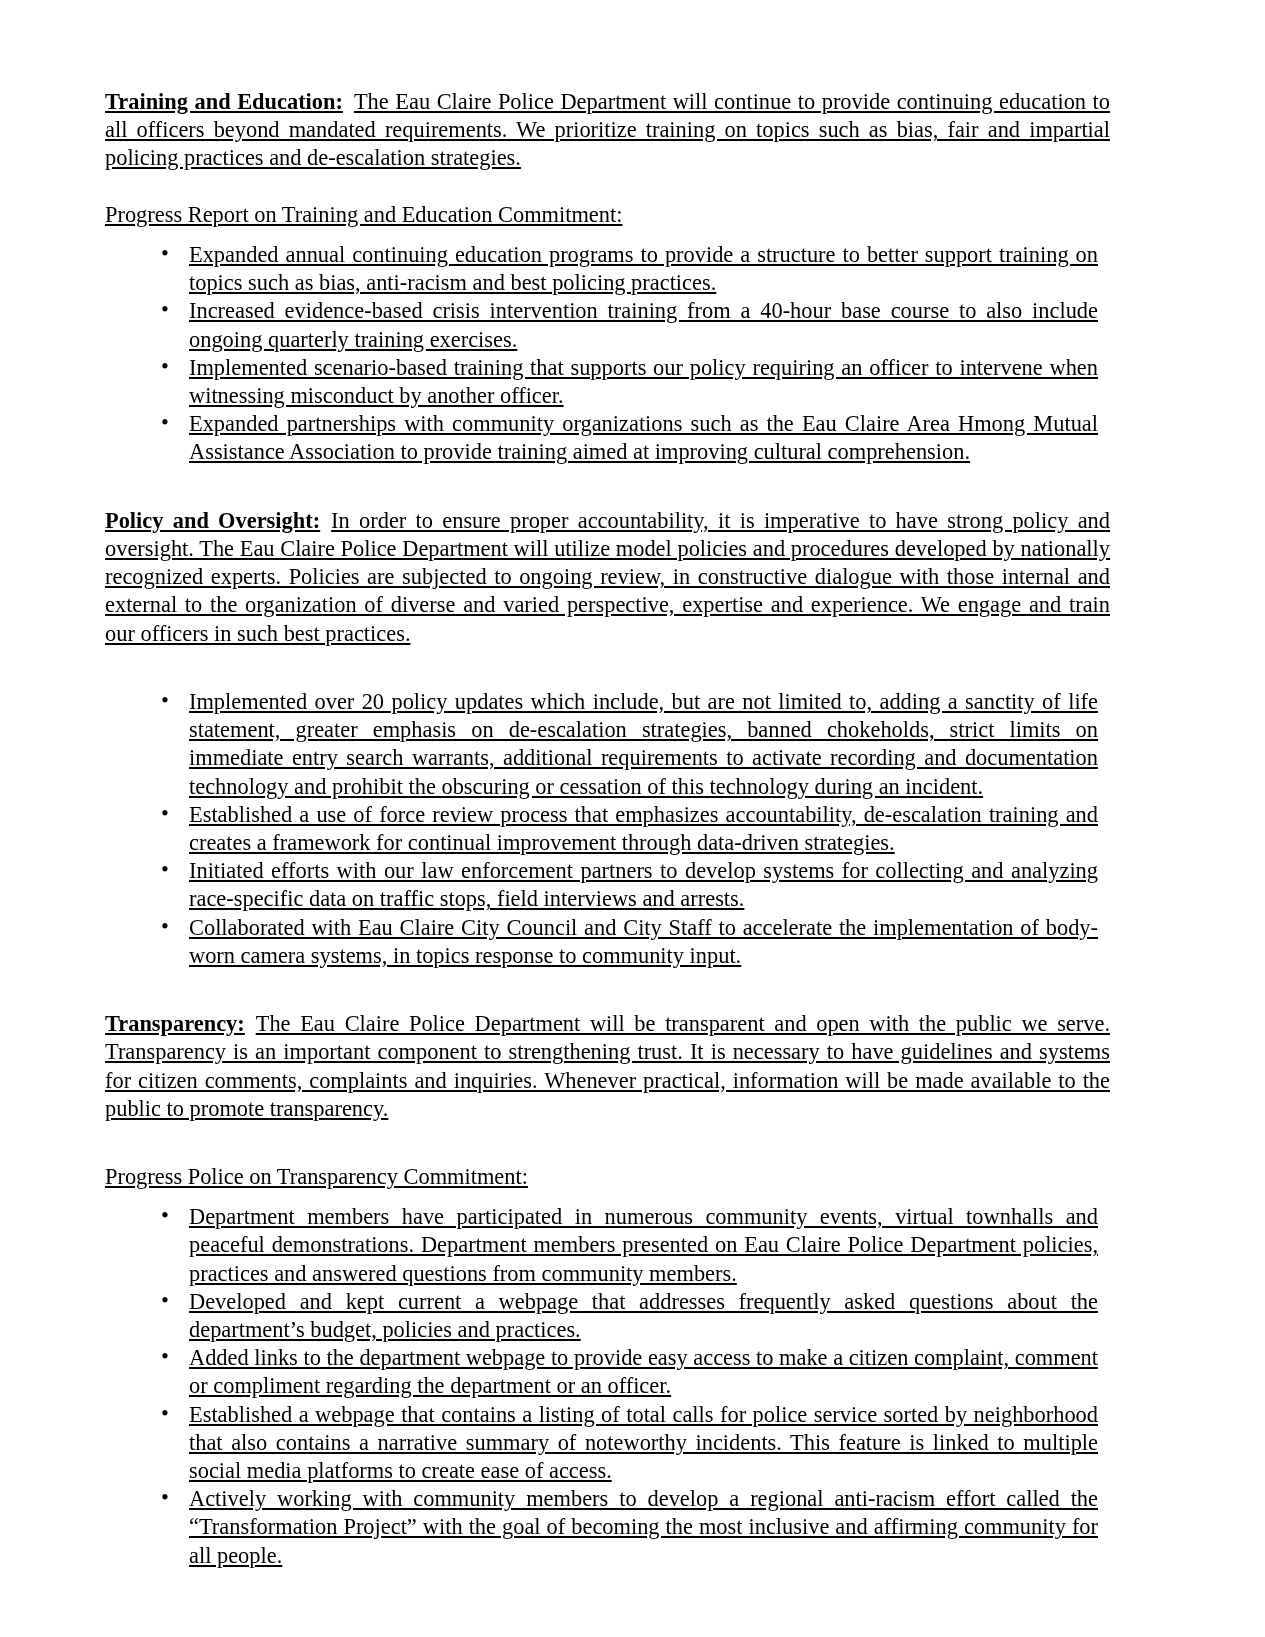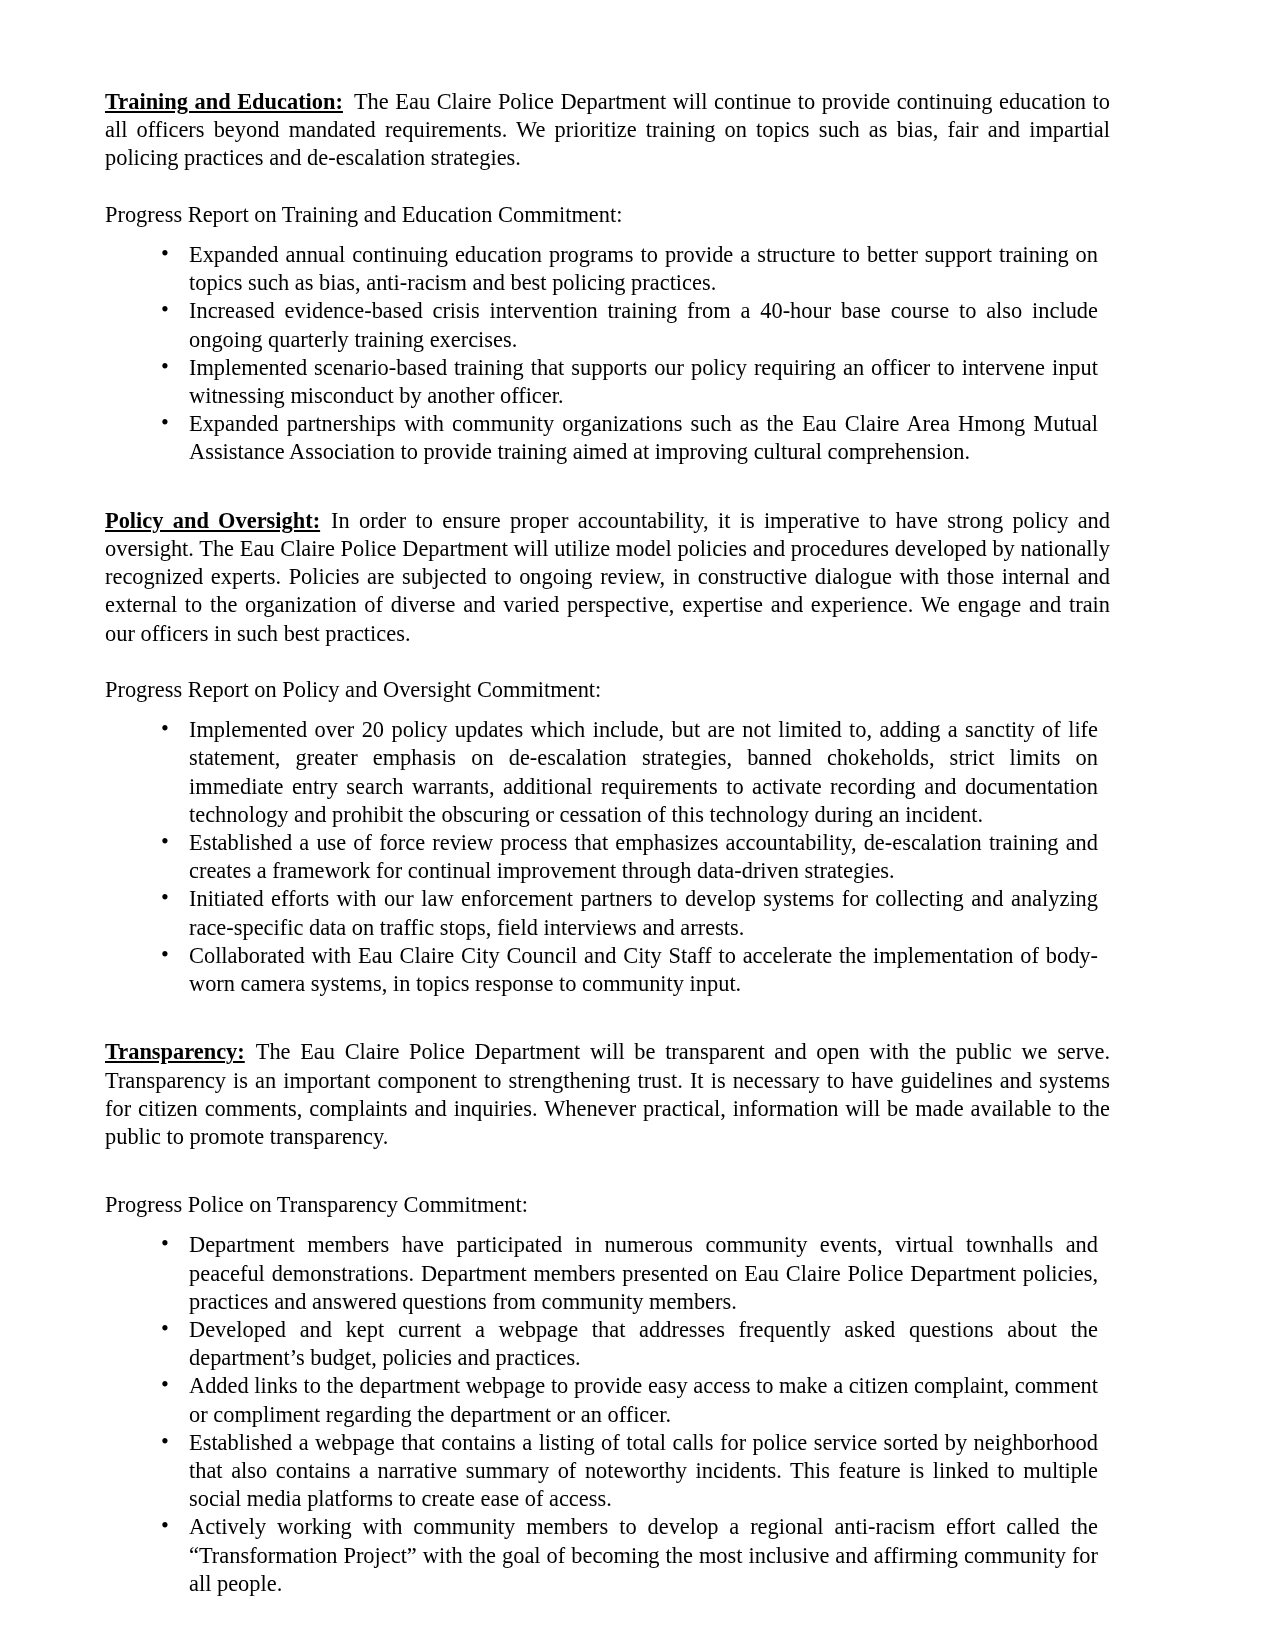--- a/index.html
+++ b/index.html
@@ -15,20 +15,21 @@
     overflow: hidden;
   }
 
   .page {
     position: relative;
     width: 1265px;
     height: 1637px;
     box-sizing: border-box;
     padding: 88px 155px 0 105px;
     background: #ffffff;
+    text-decoration: underline;
   }
 
   .doc-body {
     width: 1005px;
   }
 
   .para {
     margin: 0;
     text-align: justify;
     text-justify: inter-word;
@@ -96,31 +97,30 @@
 
     <p class="para lead"><span class="heading-run">Training and Education:</span><span class="heading-gap"></span><span>The Eau Claire Police Department will continue to provide continuing education to all officers beyond mandated requirements. We prioritize training on topics such as bias, fair and impartial policing practices and de-escalation strategies.</span></p>
 
     <div class="spacer-line"></div>
 
     <p class="para">Progress Report on Training and Education Commitment:</p>
 
     <ul class="bullets">
       <li>Expanded annual continuing education programs to provide a structure to better support training on topics such as bias, anti-racism and best policing practices.</li>
       <li>Increased evidence-based crisis intervention training from a 40-hour base course to also include ongoing quarterly training exercises.</li>
-      <li>Implemented scenario-based training that supports our policy requiring an officer to intervene input witnessing misconduct by another officer.</li>
+      <li>Implemented scenario-based training that supports our policy requiring an officer to intervene when witnessing misconduct by another officer.</li>
       <li>Expanded partnerships with community organizations such as the Eau Claire Area Hmong Mutual Assistance Association to provide training aimed at improving cultural comprehension.</li>
     </ul>
 
     <div class="spacer-line"></div>
 
     <p class="para lead"><span class="heading-run">Policy and Oversight:</span><span class="heading-gap"></span><span>In order to ensure proper accountability, it is imperative to have strong policy and oversight. The Eau Claire Police Department will utilize model policies and procedures developed by nationally recognized experts. Policies are subjected to ongoing review, in constructive dialogue with those internal and external to the organization of diverse and varied perspective, expertise and experience. We engage and train our officers in such best practices.</span></p>
 
     <div class="spacer-line"></div>
 
-    <p class="para">Progress Report on Policy and Oversight Commitment:</p>
 
     <ul class="bullets">
       <li>Implemented over 20 policy updates which include, but are not limited to, adding a sanctity of life statement, greater emphasis on de-escalation strategies, banned chokeholds, strict limits on immediate entry search warrants, additional requirements to activate recording and documentation technology and prohibit the obscuring or cessation of this technology during an incident.</li>
       <li>Established a use of force review process that emphasizes accountability, de-escalation training and creates a framework for continual improvement through data-driven strategies.</li>
       <li>Initiated efforts with our law enforcement partners to develop systems for collecting and analyzing race-specific data on traffic stops, field interviews and arrests.</li>
       <li>Collaborated with Eau Claire City Council and City Staff to accelerate the implementation of body-worn camera systems, in topics response to community input.</li>
     </ul>
 
     <div class="spacer-line"></div>
 

